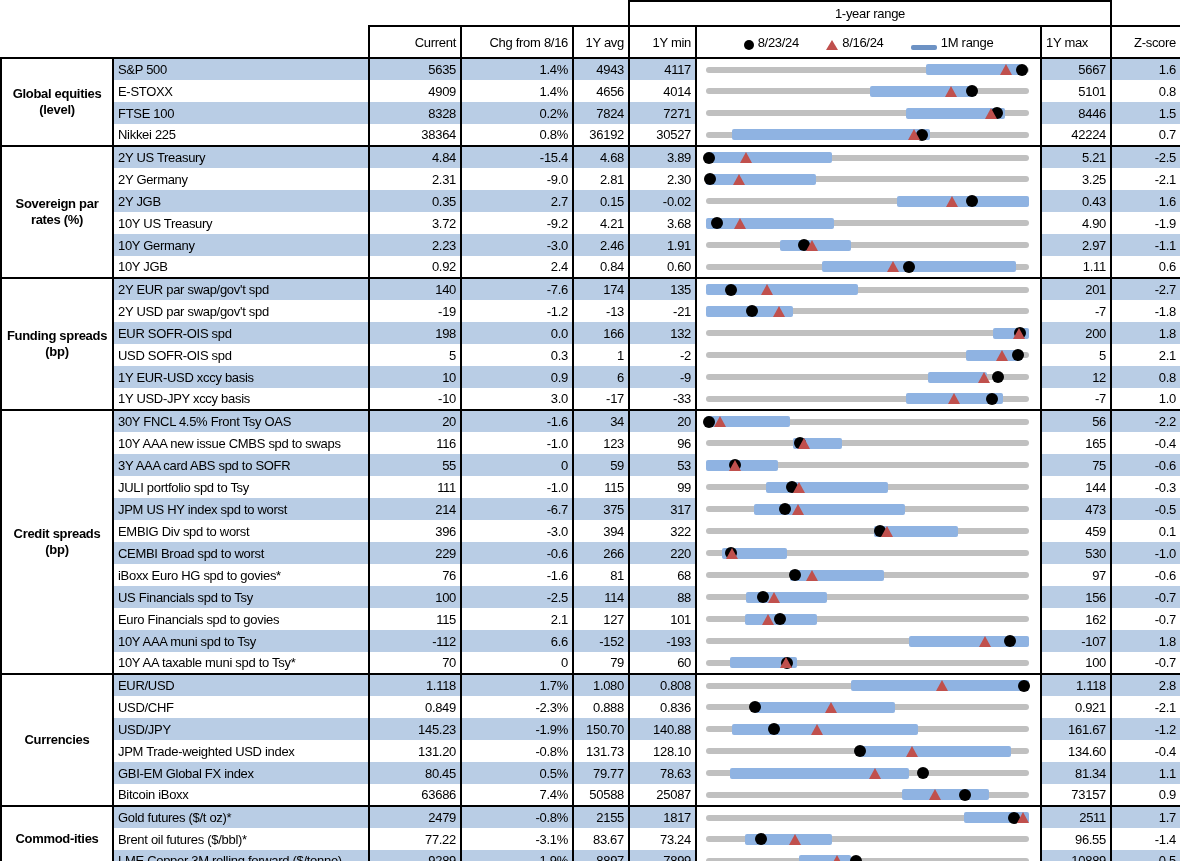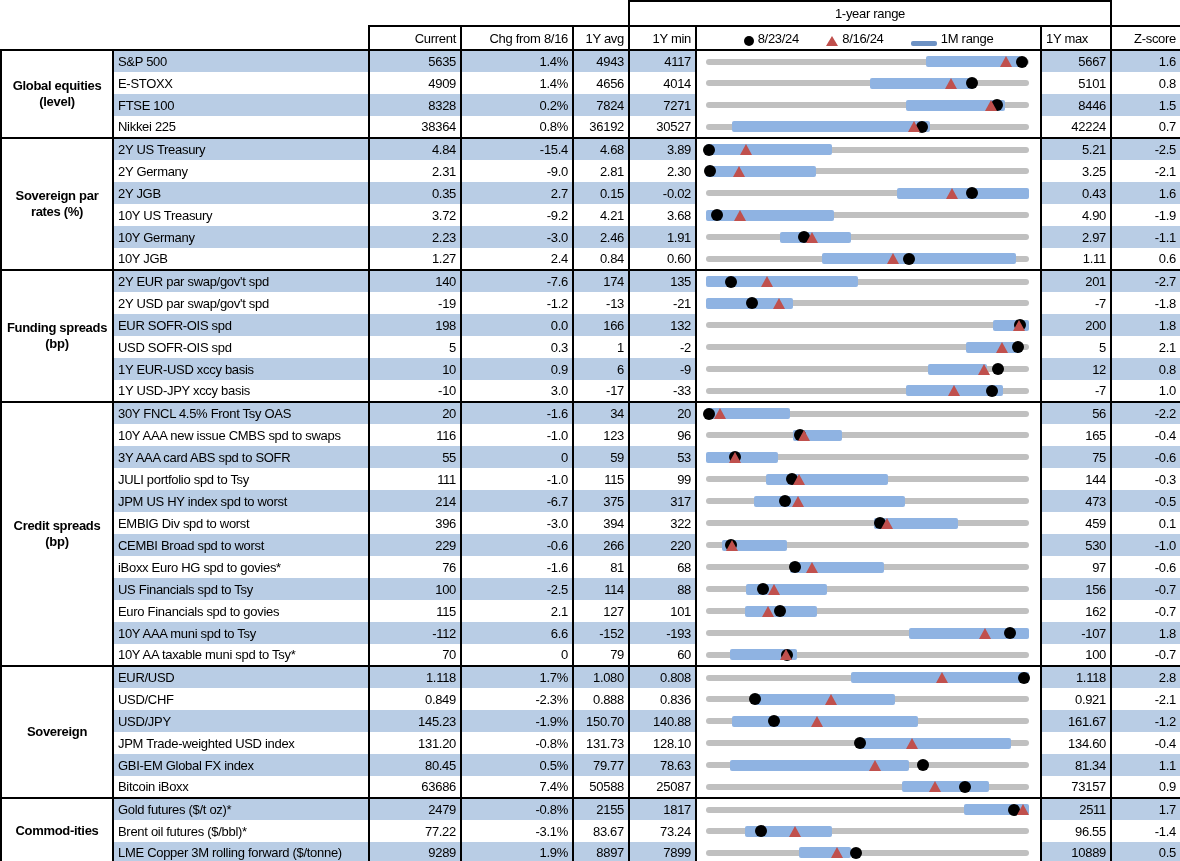--- a/index.html
+++ b/index.html
@@ -4,21 +4,21 @@
 <style>
   html,body{margin:0;padding:0;background:#fff;}
   body{width:1180px;height:861px;font-family:"Liberation Sans",sans-serif;color:#000;overflow:hidden;}
   table{border-collapse:collapse;width:1180px;table-layout:fixed;}
   td,th{font-size:13px;font-weight:normal;padding:0 4px;height:22px;white-space:nowrap;overflow:hidden;letter-spacing:-0.3px;box-sizing:border-box;}
   
   tbody td, thead th{border-left:2px solid #000;border-right:2px solid #000;}
   
   tr.rangehdr td.nb{border:none;background:#fff;}
   td.range-title{border:2px solid #000;text-align:center;font-size:13px;height:25px;}
-  tr.colhdr th{border-top:2px solid #000;border-bottom:2px solid #000;height:24px;}
+  tr.colhdr th{border-top:2px solid #000;border-bottom:2px solid #000;height:32px;}
   th.num{text-align:right;}
   th.lft{text-align:left;}
   th.legend-cell{text-align:center;padding:0;}
   .lg{display:inline-flex;align-items:flex-end;gap:4px;margin:0 12px;vertical-align:middle;}
   .dot-ic{display:inline-block;width:10px;height:10px;border-radius:50%;background:#000;}
   .tri-ic{display:inline-block;width:0;height:0;border-left:6px solid transparent;border-right:6px solid transparent;border-bottom:10px solid #C0504D;}
   .bar-ic{display:inline-block;width:26px;height:5px;border-radius:2px;background:#6D92C4;}
   
   tbody tr.group-start td{border-top:2px solid #000;}
   tbody tr:last-child td{border-bottom:2px solid #000;}
@@ -252,21 +252,21 @@
               <i class="dotm" style="left: 30.2%;"></i>
               <i class="trim" style="left: 33%;"></i>
             </div>
           </div>
         </td>
         <td class="num">2.97</td>
         <td class="num">-1.1</td>
       </tr>
       <tr>
         <td class="name">10Y JGB</td>
-        <td class="num">1.27</td>
+        <td class="num">0.92</td>
         <td class="num">2.4</td>
         <td class="num">0.84</td>
         <td class="num">0.60</td>
         <td class="chart">
           <div class="rc">
             <div class="rail">
               <i class="track"></i>
               <i class="band" style="left: 36%; width: 60%;"></i>
               <i class="dotm" style="left: 62.7%;"></i>
               <i class="trim" style="left: 58%;"></i>
@@ -614,21 +614,21 @@
               <i class="band" style="left: 7.5%; width: 20.8%;"></i>
               <i class="dotm" style="left: 25%;"></i>
               <i class="trim" style="left: 25%;"></i>
             </div>
           </div>
         </td>
         <td class="num">100</td>
         <td class="num">-0.7</td>
       </tr>
       <tr class="stripe group-start">
-        <td class="cat" rowspan="6">Sovereign</td>
+        <td class="cat" rowspan="6">Currencies</td>
         <td class="name">EUR/USD</td>
         <td class="num">1.118</td>
         <td class="num">1.7%</td>
         <td class="num">1.080</td>
         <td class="num">0.808</td>
         <td class="chart">
           <div class="rc">
             <div class="rail">
               <i class="track"></i>
               <i class="band" style="left: 44.8%; width: 55.2%;"></i>

